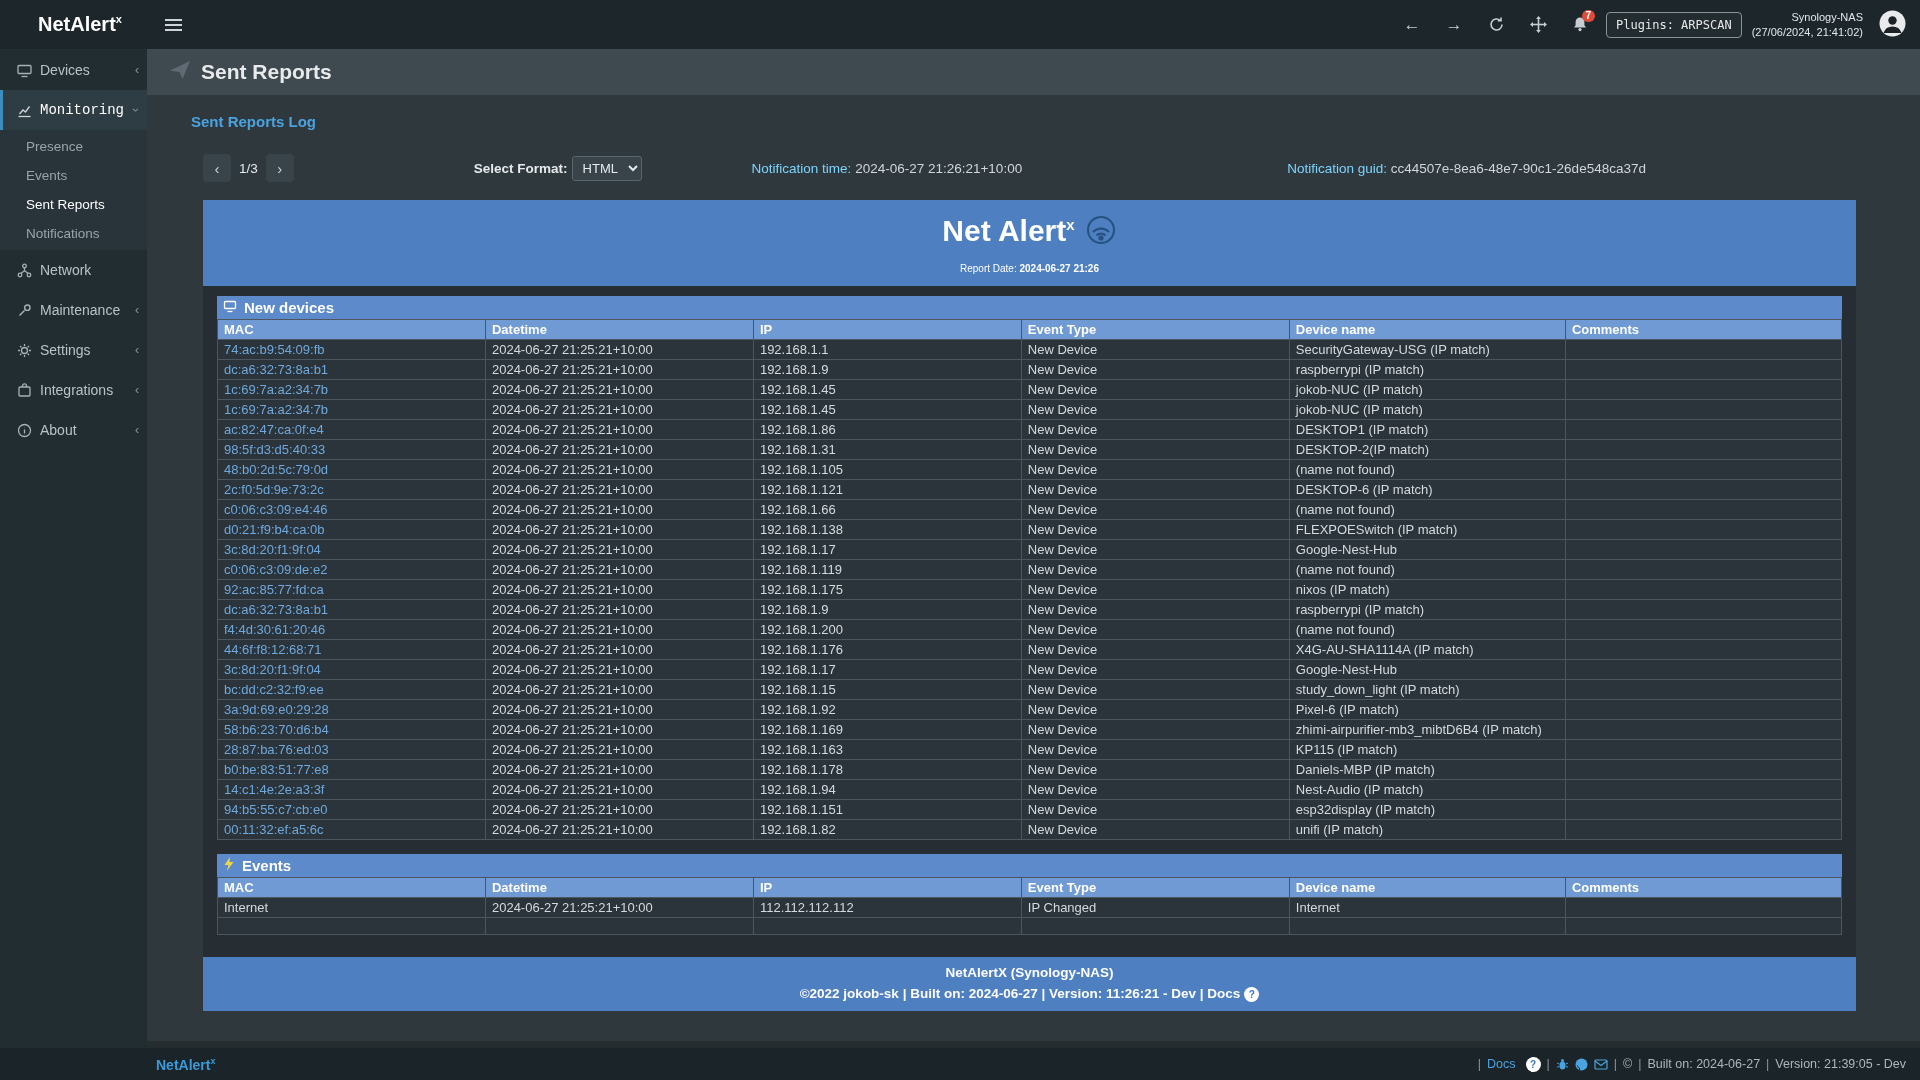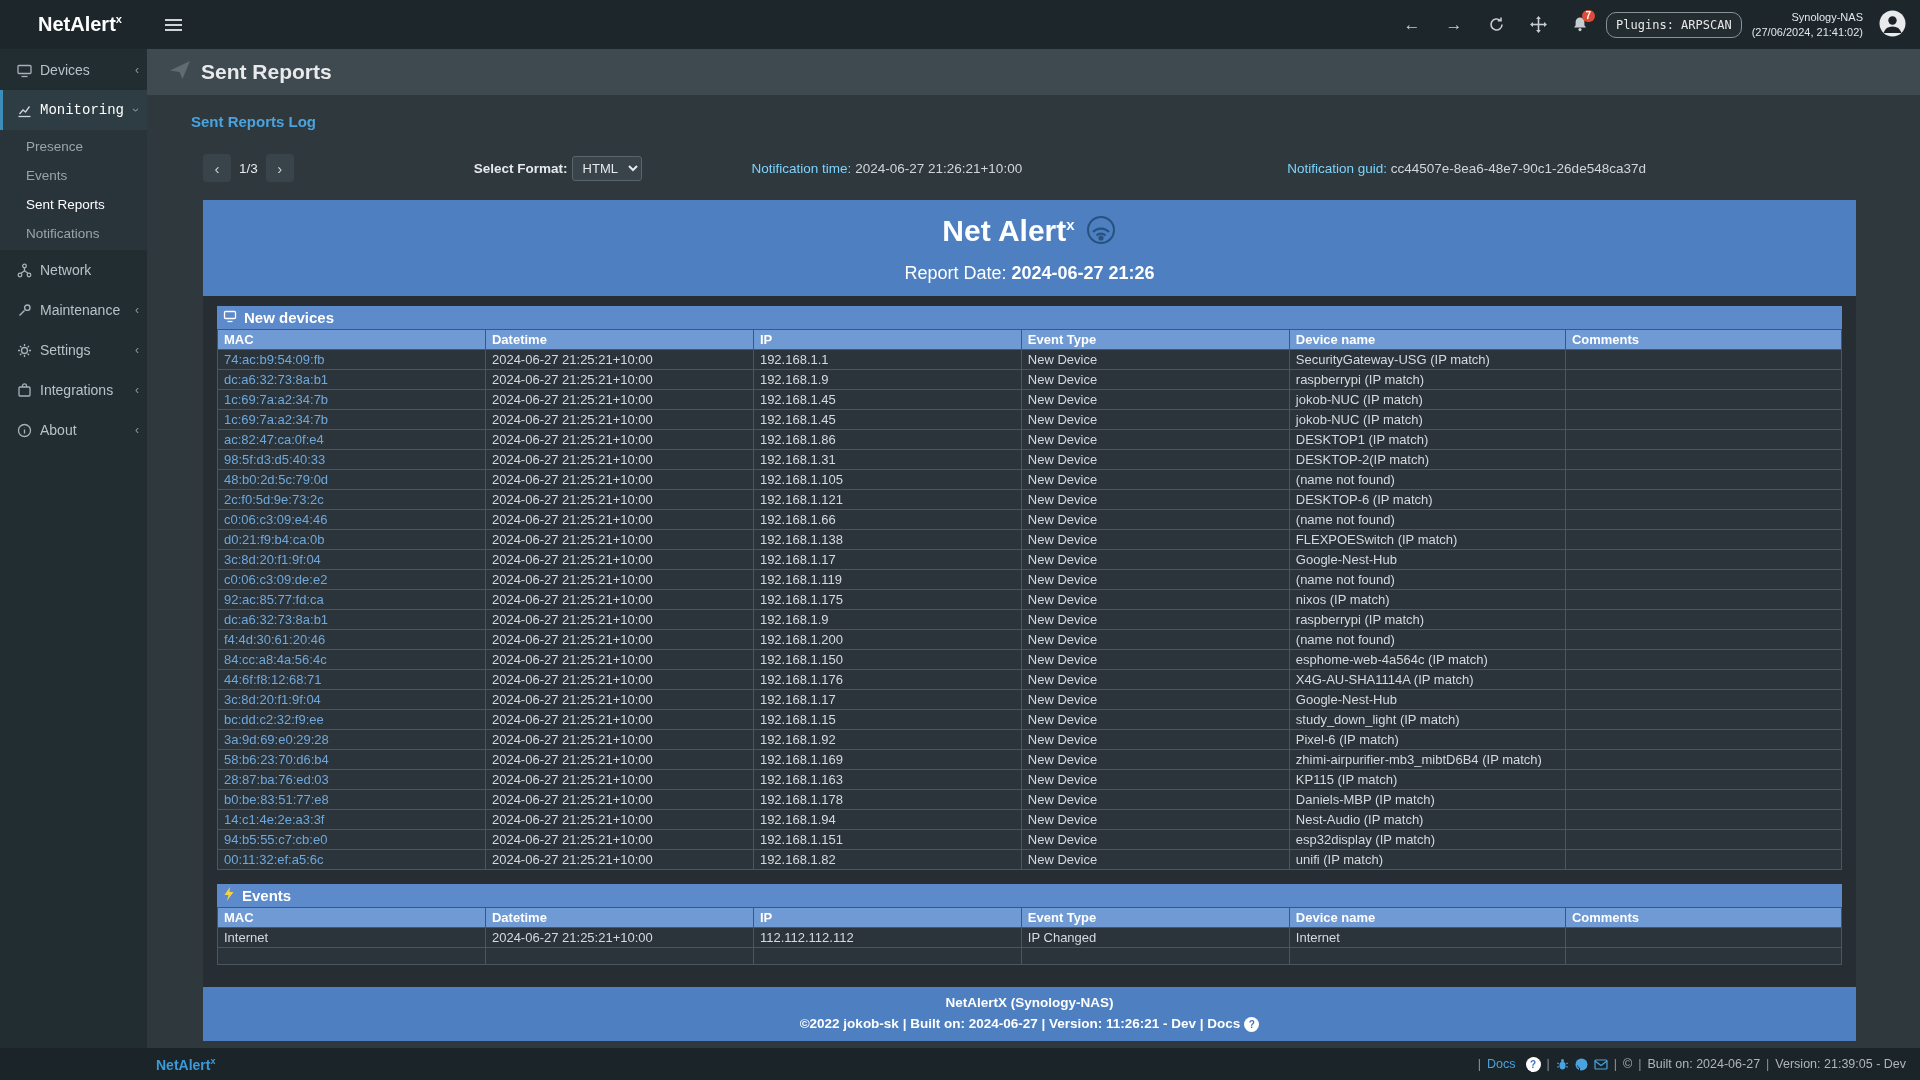--- a/index.html
+++ b/index.html
@@ -14,21 +14,21 @@
   .hamburger { width:46px; height:49px; background:none; border:none; cursor:pointer;
                display:flex; flex-direction:column; justify-content:center; align-items:center; gap:3px; }
   .hamburger span { display:block; width:17px; height:2px; background:#cfd4d8; }
   .nav-right { margin-left:auto; display:flex; align-items:center; gap:10px; padding-right:14px; }
   .nav-icon-btn { background:none; border:none; color:#c8cdd1; font-size:17px; width:32px; height:32px;
                   cursor:pointer; display:flex; align-items:center; justify-content:center; position:relative; }
   .nav-icon-btn svg { display:block; }
   .badge { position:absolute; top:1px; right:1px; background:#dd4b39; color:#fff; font-size:10px;
            font-weight:bold; border-radius:8px; padding:1px 4px; line-height:1; }
   .plugins-box { font-family:"DejaVu Sans Mono", monospace; font-size:12px; color:#e8e8e8;
-                 border:1px solid #8a9298; background:#222c31; padding:5px 9px; border-radius:10px; cursor:pointer; }
+                 border:1px solid #8a9298; background:#222c31; padding:5px 9px; border-radius:4px; cursor:pointer; }
   .host-info { text-align:right; font-size:11px; color:#e3e7ea; line-height:1.35; }
   .avatar-btn { background:none; border:none; cursor:pointer; margin-left:6px; }
 
   
   .sidebar { position:fixed; top:50px; left:0; width:147px; bottom:32px; background:#222d32; z-index:10; }
   .side-item { display:flex; align-items:center; gap:8px; padding:12px 8px 12px 14px; color:#b8c2c8;
                font-size:14px; cursor:pointer; border-left:3px solid transparent; }
   .side-item .chev { margin-left:auto; font-size:12px; color:#8d979e; }
   .side-item.active { background:#2e3c43; color:#fff; border-left-color:#3c8dbc;font-family:Liberation Mono, monospace; }
   .chev.down { display:inline-block; transform:rotate(-90deg); }
@@ -56,21 +56,21 @@
                    font-size:13px; padding:3px 6px; }
   .notif-time { margin-left:110px; }
   .notif-guid { margin-left:265px; }
   .notif-label { font-weight:normal; color:#7dd3fc; }
 
   
   .report { background:#262e33; width:1653px; }
   .report-header { background:#4d7fc1; text-align:center; padding:14px 0 12px; }
   .report-title { color:#fff; font-size:30px; font-weight:bold; display:inline-flex; gap:10px; }
   .report-title sup { font-size:15px; }
-  .report-date { color:#fff; font-size:18px; margin-top:10px; }
+  .report-date { color:#fff; font-size:10px; margin-top:10px; }
   .report-date b { font-weight:bold; }
   .report-body { padding:10px 14px 8px; }
   .tbl-section { background:#5c8aca; color:#fff; font-weight:bold; font-size:15px; padding:3px 6px;
                  display:flex; gap:7px; }
   .rpt-table { width:100%; border-collapse:collapse; table-layout:fixed; margin-bottom:14px; }
   .rpt-table th { background:#6f9ad3; color:#fff; text-align:left; font-size:13px; padding:2px 6px;
                   border:1px solid #4d565e; }
   .rpt-table td { background:#2b343a; color:#d5dade; font-size:13px; padding:2px 6px; height:17px;
                   border:1px solid #4d565e; overflow:hidden; white-space:nowrap; }
   .rpt-table th:nth-child(1){width:16.5%} .rpt-table th:nth-child(2){width:16.5%}
@@ -413,28 +413,20 @@
                 </tr>
                 <tr>
                   <td><a href="#" class="mac-link">f4:4d:30:61:20:46</a></td>
                   <td>2024-06-27 21:25:21+10:00</td>
                   <td>192.168.1.200</td>
                   <td>New Device</td>
                   <td>(name not found)</td>
                   <td></td>
                 </tr>
                 <tr>
-                  <td><a href="#" class="mac-link">84:cc:a8:4a:56:4c</a></td>
-                  <td>2024-06-27 21:25:21+10:00</td>
-                  <td>192.168.1.150</td>
-                  <td>New Device</td>
-                  <td>esphome-web-4a564c (IP match)</td>
-                  <td></td>
-                </tr>
-                <tr>
                   <td><a href="#" class="mac-link">44:6f:f8:12:68:71</a></td>
                   <td>2024-06-27 21:25:21+10:00</td>
                   <td>192.168.1.176</td>
                   <td>New Device</td>
                   <td>X4G-AU-SHA1114A (IP match)</td>
                   <td></td>
                 </tr>
                 <tr>
                   <td><a href="#" class="mac-link">3c:8d:20:f1:9f:04</a></td>
                   <td>2024-06-27 21:25:21+10:00</td>

